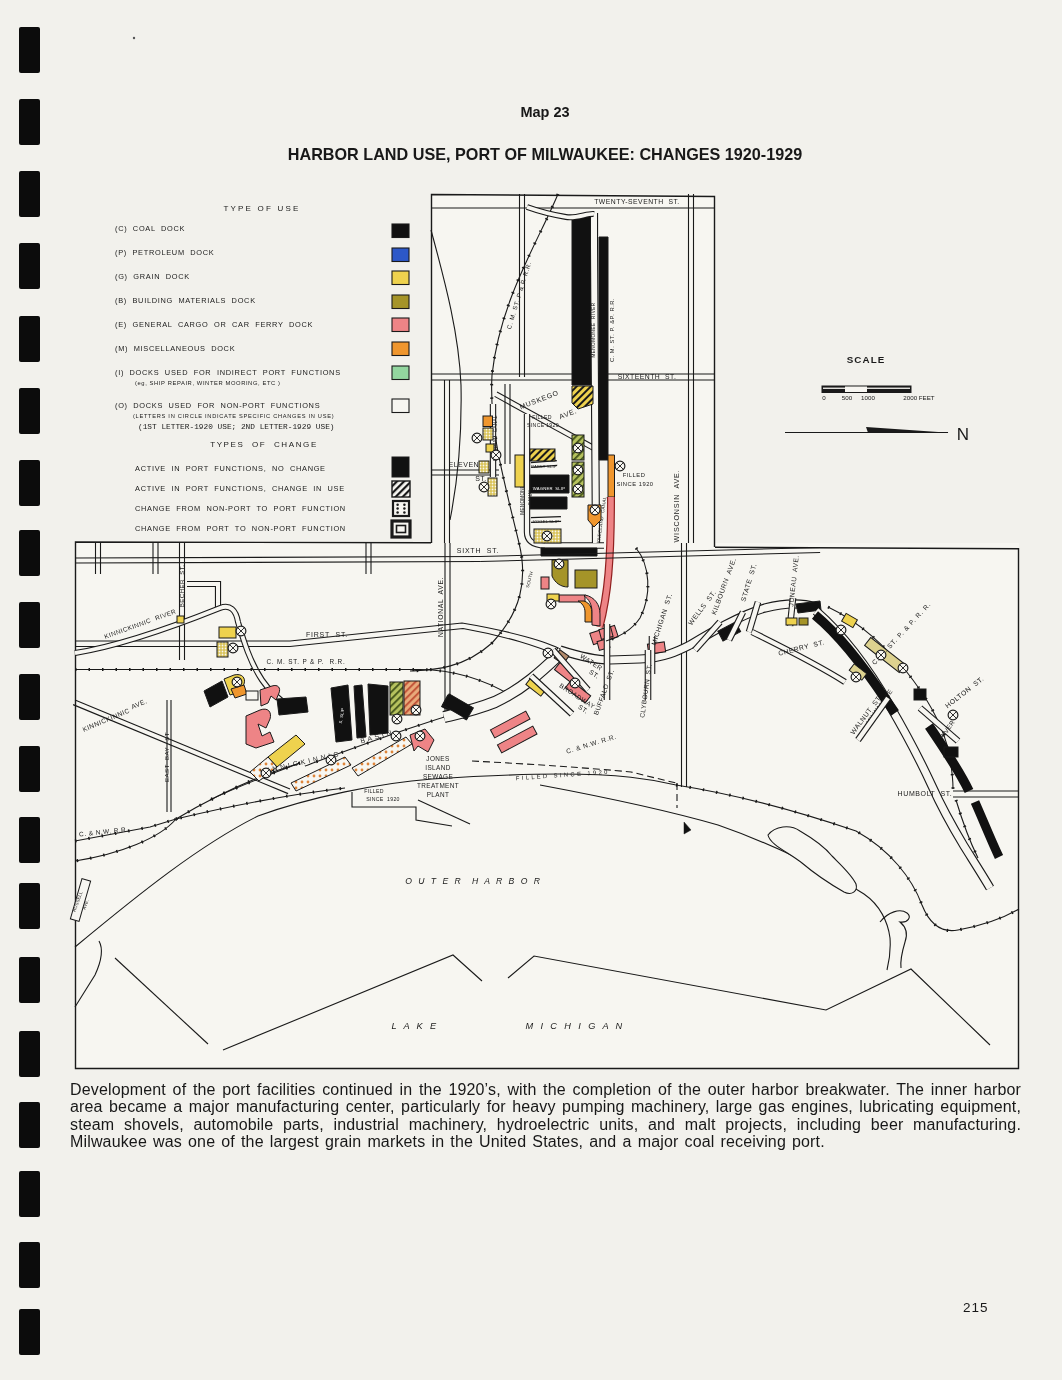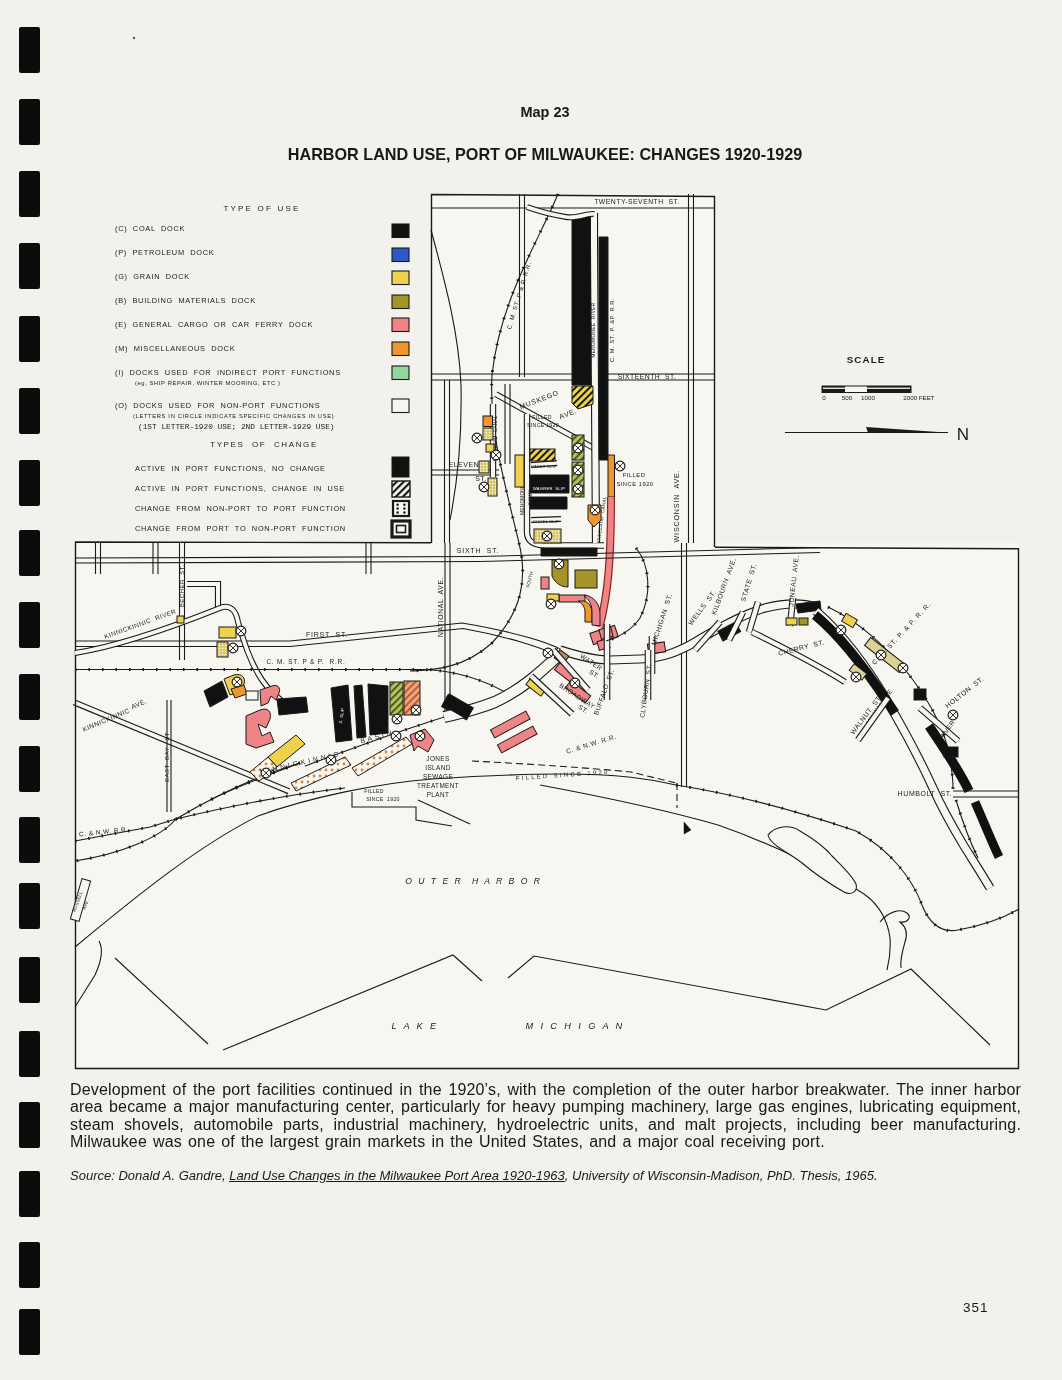--- a/index.html
+++ b/index.html
@@ -877,16 +877,15 @@
         <line x1="949.57" y1="718.43" x2="956.43" y2="711.57" stroke="#1a1a1a" stroke-width="0.9"></line>
       </g>
 </svg>
 
 <div class="t1">Map 23</div>
 
 <div class="t2">HARBOR LAND USE, PORT OF MILWAUKEE: CHANGES 1920-1929</div>
 
 <div class="para">Development of the port facilities continued in the 1920’s, with the completion of the outer harbor breakwater. The inner harbor area became a major manufacturing center, particularly for heavy pumping machinery, large gas engines, lubricating equipment, steam shovels, automobile parts, industrial machinery, hydroelectric units, and malt projects, including beer manufacturing. Milwaukee was one of the largest grain markets in the United States, and a major coal receiving port.</div>
 
-<div class="src">Source: Donald A. Gandre, <span style="text-decoration:underline;">Land Use Changes in the Milwaukee Port Area 1920-1963</span>, University of Wisconsin-Madison, PhD. Thesis, 1965.</div>
-
-<div class="pno">351</div>
+
+<div class="pno">215</div>
 </div>
 
 </body></html>

